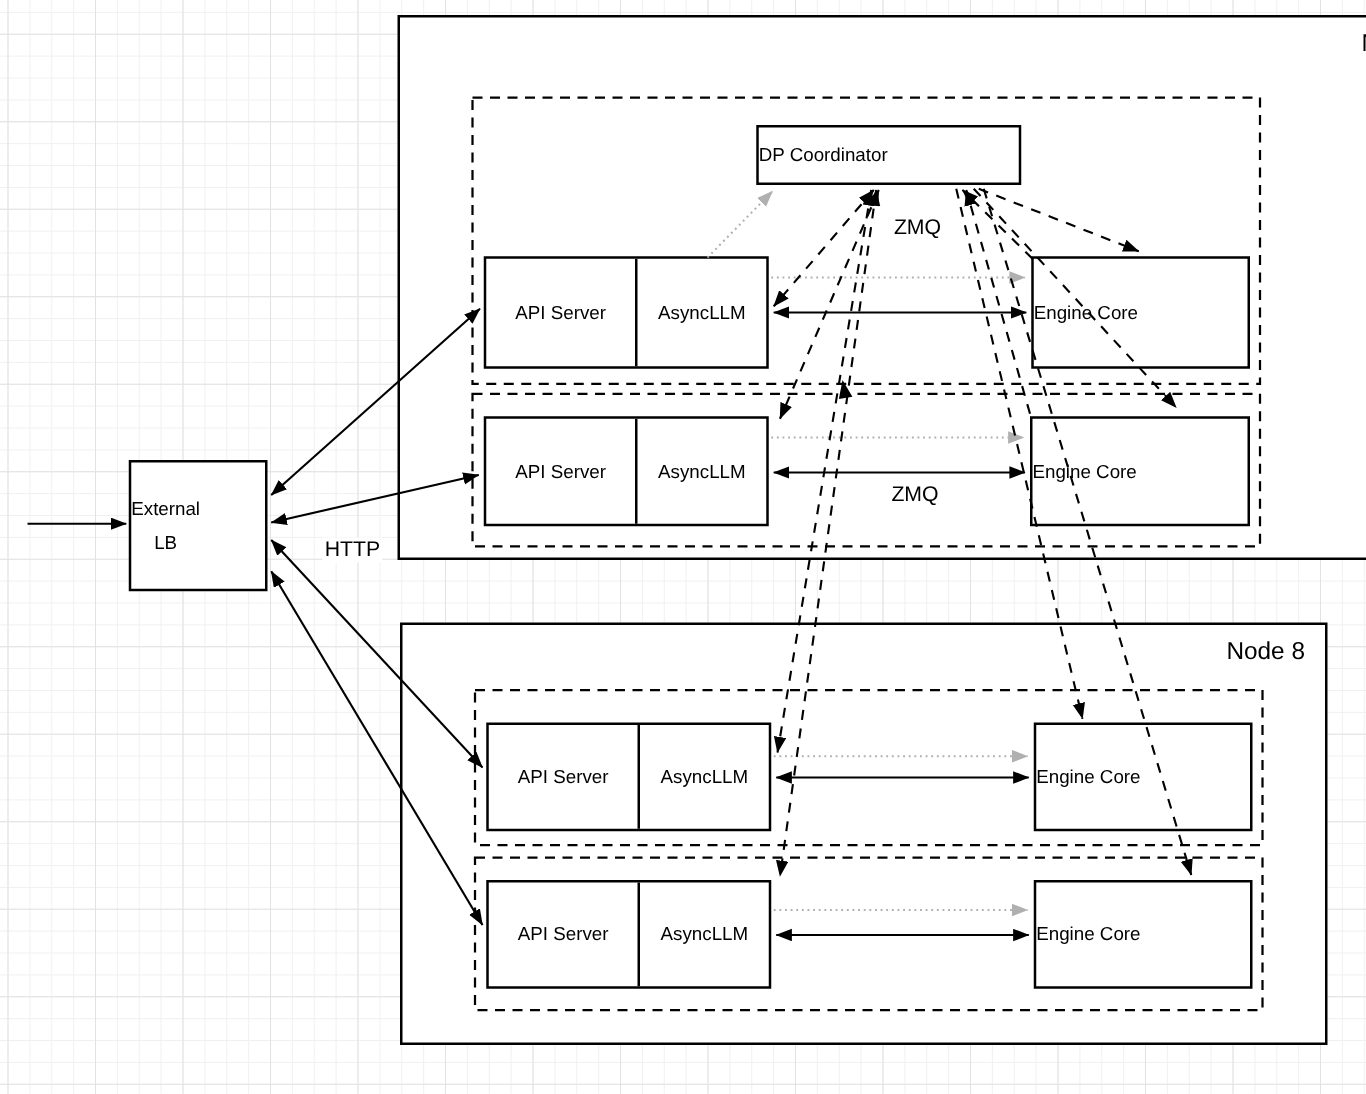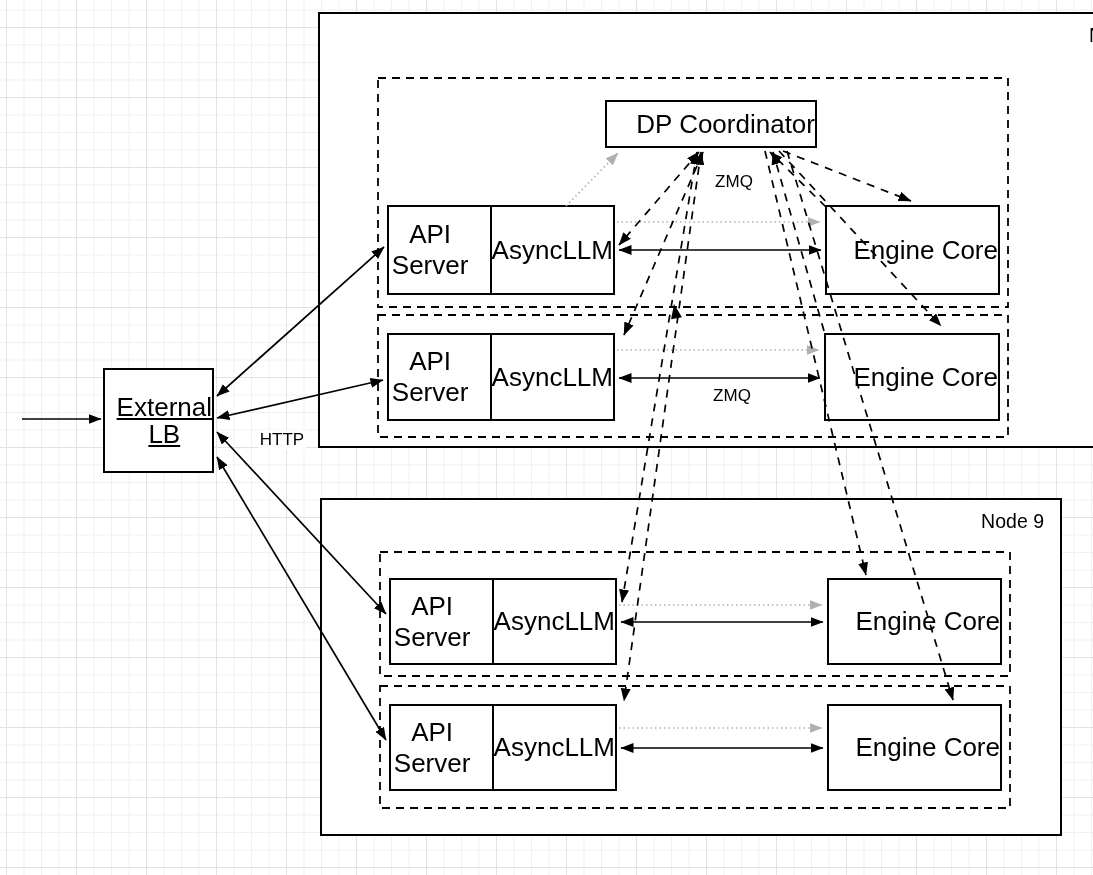--- a/index.html
+++ b/index.html
@@ -14,43 +14,43 @@
       linear-gradient(90deg,#f0f0f0 1px,transparent 1px),
       linear-gradient(#f0f0f0 1px,transparent 1px);
     background-size:70px 100%,100% 70px,17.5px 100%,100% 17.5px;
     background-position:6px 0,0 27px,6px 0,0 9.5px;
     font-family:"Liberation Sans",sans-serif;
     color:#000;
   }
   .node{position:absolute;background:#fff;border:2px solid #000;box-sizing:border-box;}
   .node-label{position:absolute;top:10px;right:16px;font-size:19.5px;white-space:nowrap;}
   .box{position:absolute;background:#fff;border:2px solid #000;box-sizing:border-box;
-       display:flex;align-items:center;justify-content:flex-end;font-size:26px;text-align:center;}
+       display:flex;align-items:center;justify-content:flex-start;font-size:15px;text-align:center;}
   .split{display:grid;grid-template-columns:121px 1fr;padding:0;}
   .split .cell{display:flex;align-items:center;justify-content:center;height:100%;}
   .split .cell.first{border-right:2px solid #000;}
-  .lb-text{line-height:27px;text-decoration:underline;}
+  .lb-text{line-height:27px;}
   .edge-label{position:absolute;transform:translate(-50%,-50%);font-size:17px;
               background:#fff;padding:0 2px;white-space:nowrap;text-align:center;}
   svg.overlay{position:absolute;left:0;top:0;pointer-events:none;}
   .solid{stroke:#000;stroke-width:1.7;fill:none;}
   .dash {stroke:#000;stroke-width:1.7;fill:none;stroke-dasharray:8 7;}
   .dot  {stroke:#b0b0b0;stroke-width:1.7;fill:none;stroke-dasharray:1.5 3;}
   .grp  {stroke:#000;stroke-width:1.8;fill:none;stroke-dasharray:8 6;}
 </style>
 </head>
 <body>
 
 <div class="canvas">
 
   <div class="node" style="left:318px;top:12px;width:852px;height:436px;">
     <span class="node-label">Node 0</span>
   </div>
   <div class="node" style="left:320px;top:498px;width:742px;height:338px;">
-    <span class="node-label">Node 9</span>
+    <span class="node-label">Node 8</span>
   </div>
 
   <div class="box" style="left:605px;top:100px;width:212px;height:48px;">
     <span>DP Coordinator</span>
   </div>
 
   <div class="box" style="left:103px;top:368px;width:111px;height:105px;">
     <div class="lb-text">
       <div>External</div>
       <div>LB</div>

